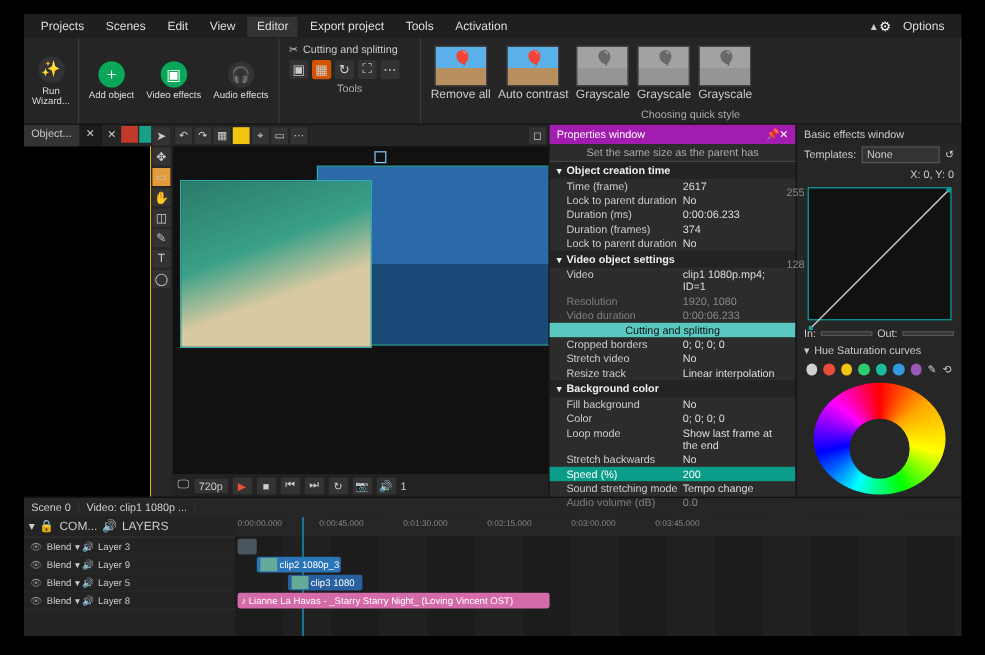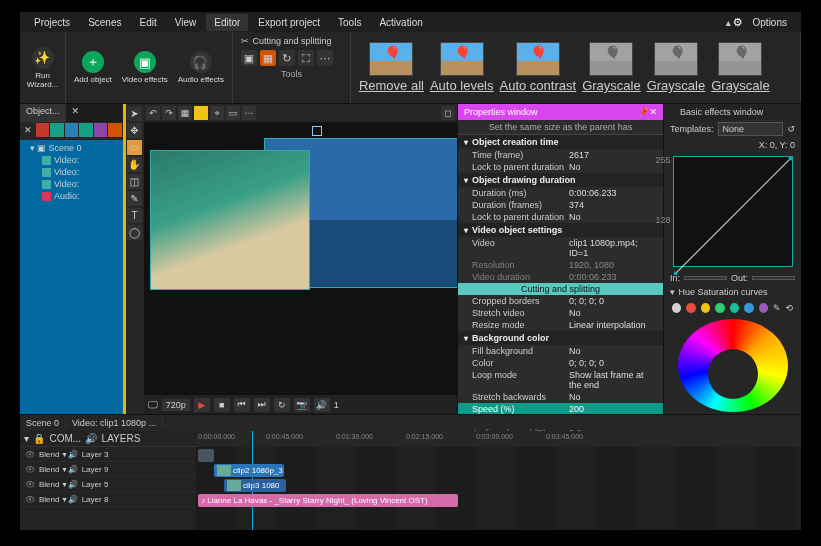--- a/index.html
+++ b/index.html
@@ -21,27 +21,27 @@
 .rbtn { display: flex; flex-direction: column; align-items: center; justify-content: center; padding: 2px 4px; min-width: 34px; color: #ddd; cursor: pointer; }
 .rbtn .ico { width: 22px; height: 22px; border-radius: 50%; display: flex; align-items: center; justify-content: center; font-size: 13px; margin-bottom: 2px; }
 .rbtn .t { font-size: 8px; line-height: 9px; text-align: center; }
 .ico.green { background: #0aa75a; color: #fff; }
 .ico.dark { background: #333; color: #fff; }
 .toolrow { display: flex; gap: 3px; align-items: center; }
 .tico { width: 16px; height: 16px; display: flex; align-items: center; justify-content: center; font-size: 11px; color: #ccc; background: #333; border-radius: 2px; }
 .thumb { width: 44px; height: 34px; background: linear-gradient(#5ab0e8 55%, #b89060 55%); border: 1px solid #444; position: relative; }
 .thumb::after { content: "🎈"; position: absolute; left: 14px; top: 2px; font-size: 14px; }
 .style-cell { display: flex; flex-direction: column; align-items: center; gap: 2px; }
-.style-cell .t { font-size: 13px; color: #ccc; text-decoration: underline; }
+.style-cell .t { font-size: 10px; color: #ccc; }
 
 
 .mainrow { flex: 1; display: flex; min-height: 0; }
 
 
-.left { width: 106px; display: flex; flex-direction: column; background: #0369a1; border-right: 3px solid #eab308; }
+.left { width: 106px; display: flex; flex-direction: row; background: #000000; border-right: 1px solid #eab308; }
 .left .tabs { height: 18px; display: flex; background: #1c1c1c; }
 .left .tab { padding: 2px 6px; font-size: 9px; color: #ccc; }
 .left .tab.active { background: #333; }
 .left .toolbar { height: 18px; display: flex; gap: 1px; padding: 1px; background: #262626; }
 .left .toolbar .b { width: 14px; height: 14px; font-size: 9px; display: flex; align-items: center; justify-content: center; }
 .b.red { background: #c0392b; } .b.cyan { background: #16a085; } .b.blue { background: #2980b9; } .b.mag { background: #8e44ad; } .b.orange { background: #d35400; } .b.yellow { background: #f1c40f; }
 .tree { flex: 1; padding: 2px 4px; font-size: 9px; color: #ccc; }
 .tree .node { padding: 1px 0 1px 6px; display: flex; align-items: center; gap: 3px; }
 .tree .node.child { padding-left: 18px; }
 .ni { width: 9px; height: 9px; display: inline-block; }
@@ -58,35 +58,35 @@
 .canvasbar { height: 18px; display: flex; gap: 2px; padding: 2px; background: #252525; }
 .canvasbar .b { width: 14px; height: 14px; background: #333; font-size: 9px; display: flex; align-items: center; justify-content: center; }
 .canvas { flex: 1; background: #111; position: relative; overflow: hidden; }
 .clip { position: absolute; border: 1px solid #3aa; }
 .clip.a { left: 6px; top: 28px; width: 160px; height: 140px; background: linear-gradient(160deg,#2a7a6a,#3aa088 40%,#d9c9a0 65%); }
 .clip.b { left: 120px; top: 16px; width: 210px; height: 150px; background: linear-gradient(#2b6aa8 55%, #1a4a78 55%); }
 .frameO { position: absolute; left: 168px; top: 4px; width: 10px; height: 10px; border: 1px solid #8cf; background: #111; }
 
 
 .props { width: 206px; background: #2c2c2c; display: flex; flex-direction: column; border-left: 1px solid #111; font-size: 9px; }
-.props .title { background: #d946ef; color: #fff; padding: 3px 6px; display: flex; align-items: flex-end; }
+.props .title { background: #a21caf; color: #fff; padding: 3px 6px; display: flex; align-items: flex-end; }
 .props .title .sp { flex: 1; }
 .props .hint { text-align: center; padding: 2px; color: #aaa; border-bottom: 1px solid #444; }
 .props .sec { background: #232323; padding: 2px 6px; color: #eee; font-weight: bold; display: flex; align-items: center; gap: 4px; }
 .props .sec::before { content: "▸"; font-size: 8px; }
 .props .sec.open::before { content: "▾"; }
 .props .kv { display: flex; padding: 1px 6px 1px 14px; color: #ccc; }
 .props .kv .k { flex: 1.1; } .props .kv .v { flex: 1; color: #ddd; }
 .props .band { background: #58c8c0; color: #111; text-align: center; padding: 1px 0; }
 .props .kv.hl { background: #0a9c88; color: #fff; }
 .props .kv.hl .v { color: #fff; }
 
 
 .effects { width: 138px; background: #262626; border-left: 1px solid #111; display: flex; flex-direction: column; padding: 0; font-size: 9px; }
-.effects .title { background: #232323; padding: 3px 16px; color: #ccc; }
+.effects .title { background: #232323; padding: 3px 6px; color: #ccc; }
 .effects .row { display: flex; align-items: center; gap: 4px; padding: 2px 6px; }
 .curve { width: 120px; height: 130px; margin: 4px auto; border: 1px solid #1aa; background: #111; position: relative; }
 .curve svg { position: absolute; inset: 0; }
 .select { background: #333; border: 1px solid #555; color: #ccc; padding: 1px 4px; font-size: 9px; flex: 1; }
 .dots { display: flex; gap: 5px; padding: 4px 8px; }
 .dot { width: 10px; height: 10px; border-radius: 50%; }
 .wheel { width: 110px; height: 110px; margin: 2px auto; border-radius: 50%; background: conic-gradient(red,orange,yellow,lime,cyan,blue,magenta,red); position: relative; }
 .wheel::after { content: ""; position: absolute; left: 30px; top: 30px; width: 50px; height: 50px; border-radius: 50%; background: #262626; }
 
 
@@ -101,21 +101,21 @@
 .tl-top .cell { padding: 0 6px; border-right: 1px solid #333; }
 .tl-body { flex: 1; display: flex; }
 .tl-left { width: 176px; background: #232323; display: flex; flex-direction: column; }
 .tl-hdr { display: flex; align-items: center; gap: 4px; padding: 2px 4px; border-bottom: 1px solid #333; }
 .tl-row { height: 15px; display: flex; align-items: center; gap: 3px; padding: 0 4px; font-size: 8px; border-bottom: 1px solid #2a2a2a; }
 .eye { width: 12px; text-align: center; color: #888; }
 .tl-tracks { flex: 1; position: relative; background: repeating-linear-gradient(90deg,#1c1c1c 0 40px,#202020 40px 80px); }
 .ruler { height: 16px; background: #262626; position: relative; font-size: 7px; color: #888; }
 .ruler span { position: absolute; top: 2px; }
 .strip { position: absolute; height: 13px; border-radius: 2px; font-size: 8px; color: #fff; padding: 0 3px; line-height: 13px; overflow: hidden; white-space: nowrap; }
-.strip.blue { background: #2a74b8; } .strip.blue2 { background: #2860a0; } .strip.pink { background: #d46aa8; } .strip.grey { background: #4a5560; }
+.strip.blue { background: #2a74b8; } .strip.blue2 { background: #2860a0; margin-left: 16px; } .strip.pink { background: #d46aa8; } .strip.grey { background: #4a5560; }
 .strip .th { display: inline-block; width: 14px; height: 11px; background: #6a9; margin-right: 2px; vertical-align: middle; }
 .playhead { position: absolute; top: 0; bottom: 0; width: 1px; background: #1ad; left: 56px; }
 </style>
 </head>
 <body>
 
 <div class="app">
 
   <div class="menubar">
     <span class="menu-item">Projects</span>
@@ -176,39 +176,36 @@
       <div class="lbl">Tools</div>
     </div>
     <div class="rgroup" style="flex:1">
       <div class="row" style="gap:6px;padding:2px 4px">
         <div class="style-cell">
             <div class="thumb"></div>
             <div class="t">Remove all</div>
           </div>
         <div class="style-cell">
             <div class="thumb"></div>
-            <div class="t">Auto levels</div>
-          </div>
-        <div class="style-cell">
-            <div class="thumb"></div>
             <div class="t">Auto contrast</div>
           </div>
         <div class="style-cell">
             <div class="thumb" style="filter:grayscale(1)"></div>
             <div class="t">Grayscale</div>
           </div>
         <div class="style-cell">
             <div class="thumb" style="filter:grayscale(1)"></div>
             <div class="t">Grayscale</div>
           </div>
         <div class="style-cell">
             <div class="thumb" style="filter:grayscale(1)"></div>
             <div class="t">Grayscale</div>
           </div>
       </div>
+      <div class="lbl">Choosing quick style</div>
     </div>
   </div>
 
   <div class="mainrow">
 
     <div class="left">
       <div class="tabs">
         <div class="tab active">Object...</div>
         <div class="tab">✕</div>
       </div>
@@ -297,21 +294,20 @@
       <div class="hint">Set the same size as the parent has</div>
       <div class="sec open">Object creation time</div>
       <div class="kv">
           <span class="k">Time (frame)</span>
           <span class="v">2617</span>
         </div>
       <div class="kv">
           <span class="k">Lock to parent duration</span>
           <span class="v">No</span>
         </div>
-      <div class="sec open">Object drawing duration</div>
       <div class="kv">
           <span class="k">Duration (ms)</span>
           <span class="v">0:00:06.233</span>
         </div>
       <div class="kv">
           <span class="k">Duration (frames)</span>
           <span class="v">374</span>
         </div>
       <div class="kv">
           <span class="k">Lock to parent duration</span>
@@ -333,21 +329,21 @@
       <div class="band">Cutting and splitting</div>
       <div class="kv">
           <span class="k">Cropped borders</span>
           <span class="v">0; 0; 0; 0</span>
         </div>
       <div class="kv">
           <span class="k">Stretch video</span>
           <span class="v">No</span>
         </div>
       <div class="kv">
-          <span class="k">Resize mode</span>
+          <span class="k">Resize track</span>
           <span class="v">Linear interpolation</span>
         </div>
       <div class="sec open">Background color</div>
       <div class="kv">
           <span class="k">Fill background</span>
           <span class="v">No</span>
         </div>
       <div class="kv">
           <span class="k">Color</span>
           <span class="v">0; 0; 0; 0</span>

